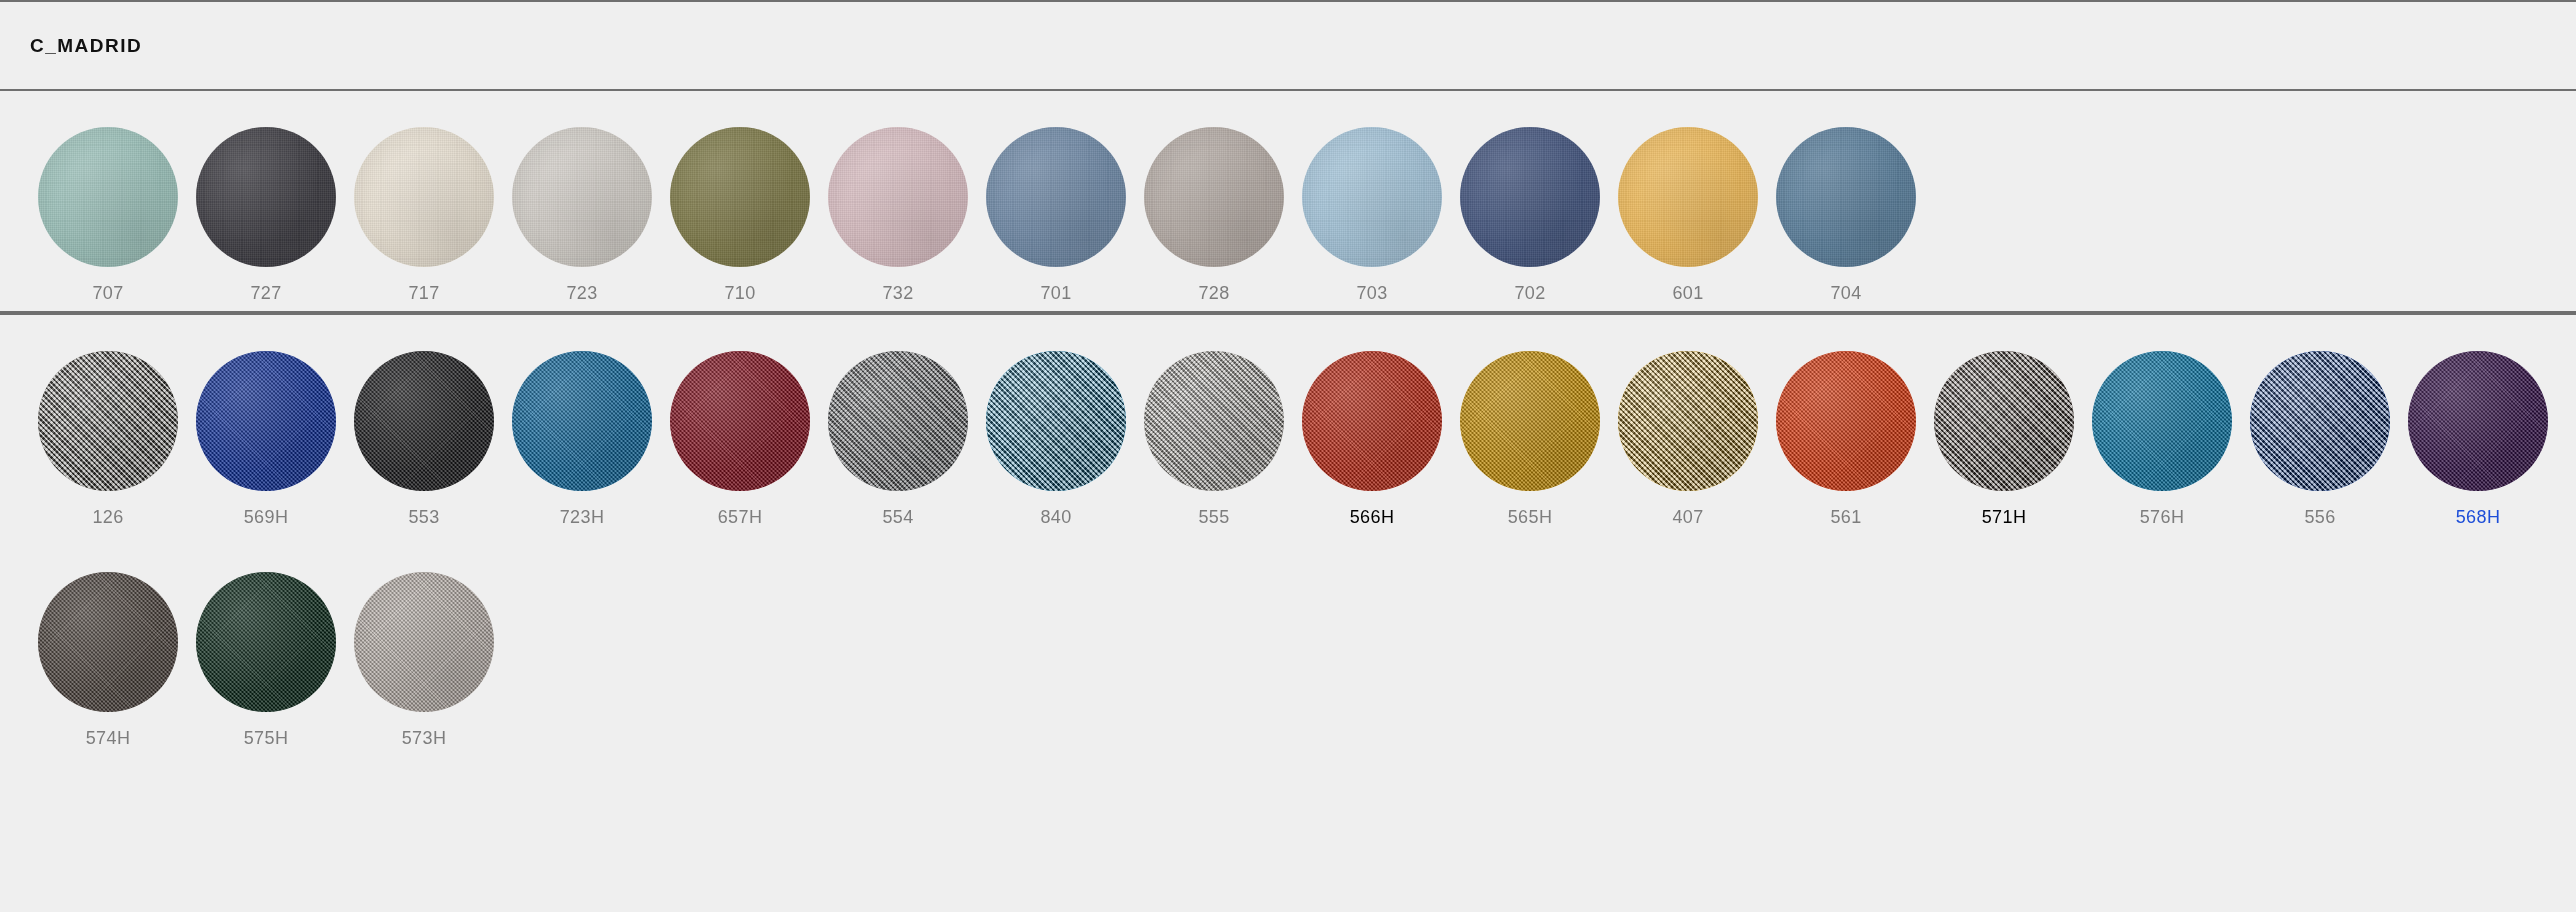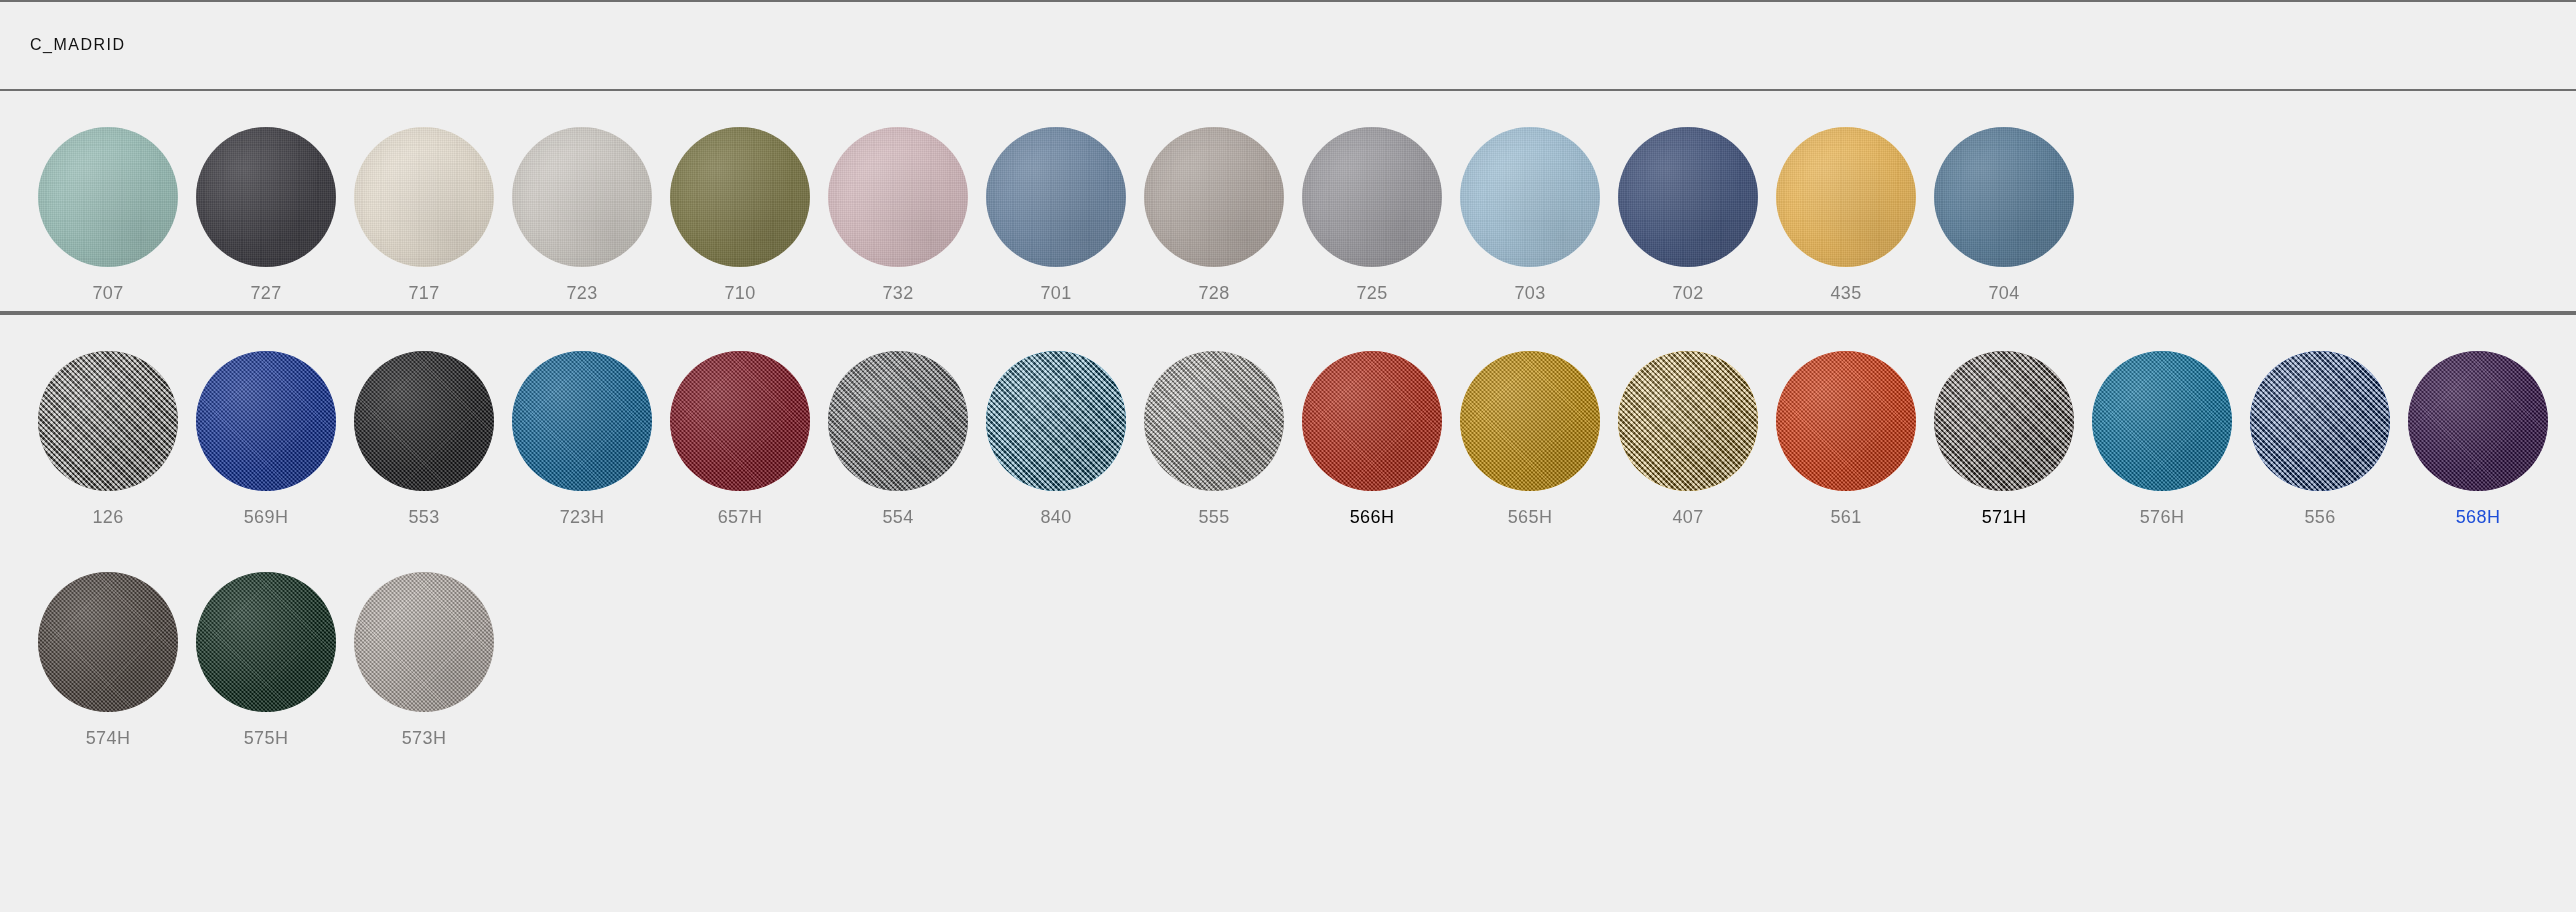--- a/index.html
+++ b/index.html
@@ -24,22 +24,22 @@
   
   .section-header {
     position: relative;
     height: 87px;
     display: flex;
     align-items: center;
     padding-left: 30px;
     background: #efefef;
   }
   .section-header .title {
-    font-size: 16px;
-    font-weight: normal;
+    font-size: 19px;
+    font-weight: bold;
     letter-spacing: 1.5px;
     color: #111111;
     line-height: 1;
     white-space: nowrap;
   }
 
   .rule {
     width: 100%;
     height: 1.9px;
     background: #6f6f6f;
@@ -179,46 +179,39 @@
           <div class="swatch-label" style="color: rgb(125, 125, 125);">701</div>
         </div>
         <div class="swatch-cell">
           <div class="swatch-disc tex-smooth" style="background-color: rgb(179, 170, 164);">
             <div class="weave"></div>
             <div class="shade"></div>
           </div>
           <div class="swatch-label" style="color: rgb(125, 125, 125);">728</div>
         </div>
         <div class="swatch-cell">
-          <div class="swatch-disc tex-smooth" style="background-color: rgb(158, 157, 162);">
-            <div class="weave"></div>
-            <div class="shade"></div>
-          </div>
-          <div class="swatch-label" style="color: rgb(125, 125, 125);">725</div>
-        </div>
-        <div class="swatch-cell">
           <div class="swatch-disc tex-smooth" style="background-color: rgb(163, 194, 214);">
             <div class="weave"></div>
             <div class="shade"></div>
           </div>
           <div class="swatch-label" style="color: rgb(125, 125, 125);">703</div>
         </div>
         <div class="swatch-cell">
           <div class="swatch-disc tex-smooth" style="background-color: rgb(70, 87, 126);">
             <div class="weave"></div>
             <div class="shade"></div>
           </div>
           <div class="swatch-label" style="color: rgb(125, 125, 125);">702</div>
         </div>
         <div class="swatch-cell">
           <div class="swatch-disc tex-smooth" style="background-color: rgb(234, 184, 92);">
             <div class="weave"></div>
             <div class="shade"></div>
           </div>
-          <div class="swatch-label" style="color: rgb(125, 125, 125);">435</div>
+          <div class="swatch-label" style="color: rgb(125, 125, 125);">601</div>
         </div>
         <div class="swatch-cell">
           <div class="swatch-disc tex-smooth" style="background-color: rgb(92, 127, 155);">
             <div class="weave"></div>
             <div class="shade"></div>
           </div>
           <div class="swatch-label" style="color: rgb(125, 125, 125);">704</div>
         </div>
       </div>
       <div class="rule" style="background: rgb(111, 111, 111);"></div>

